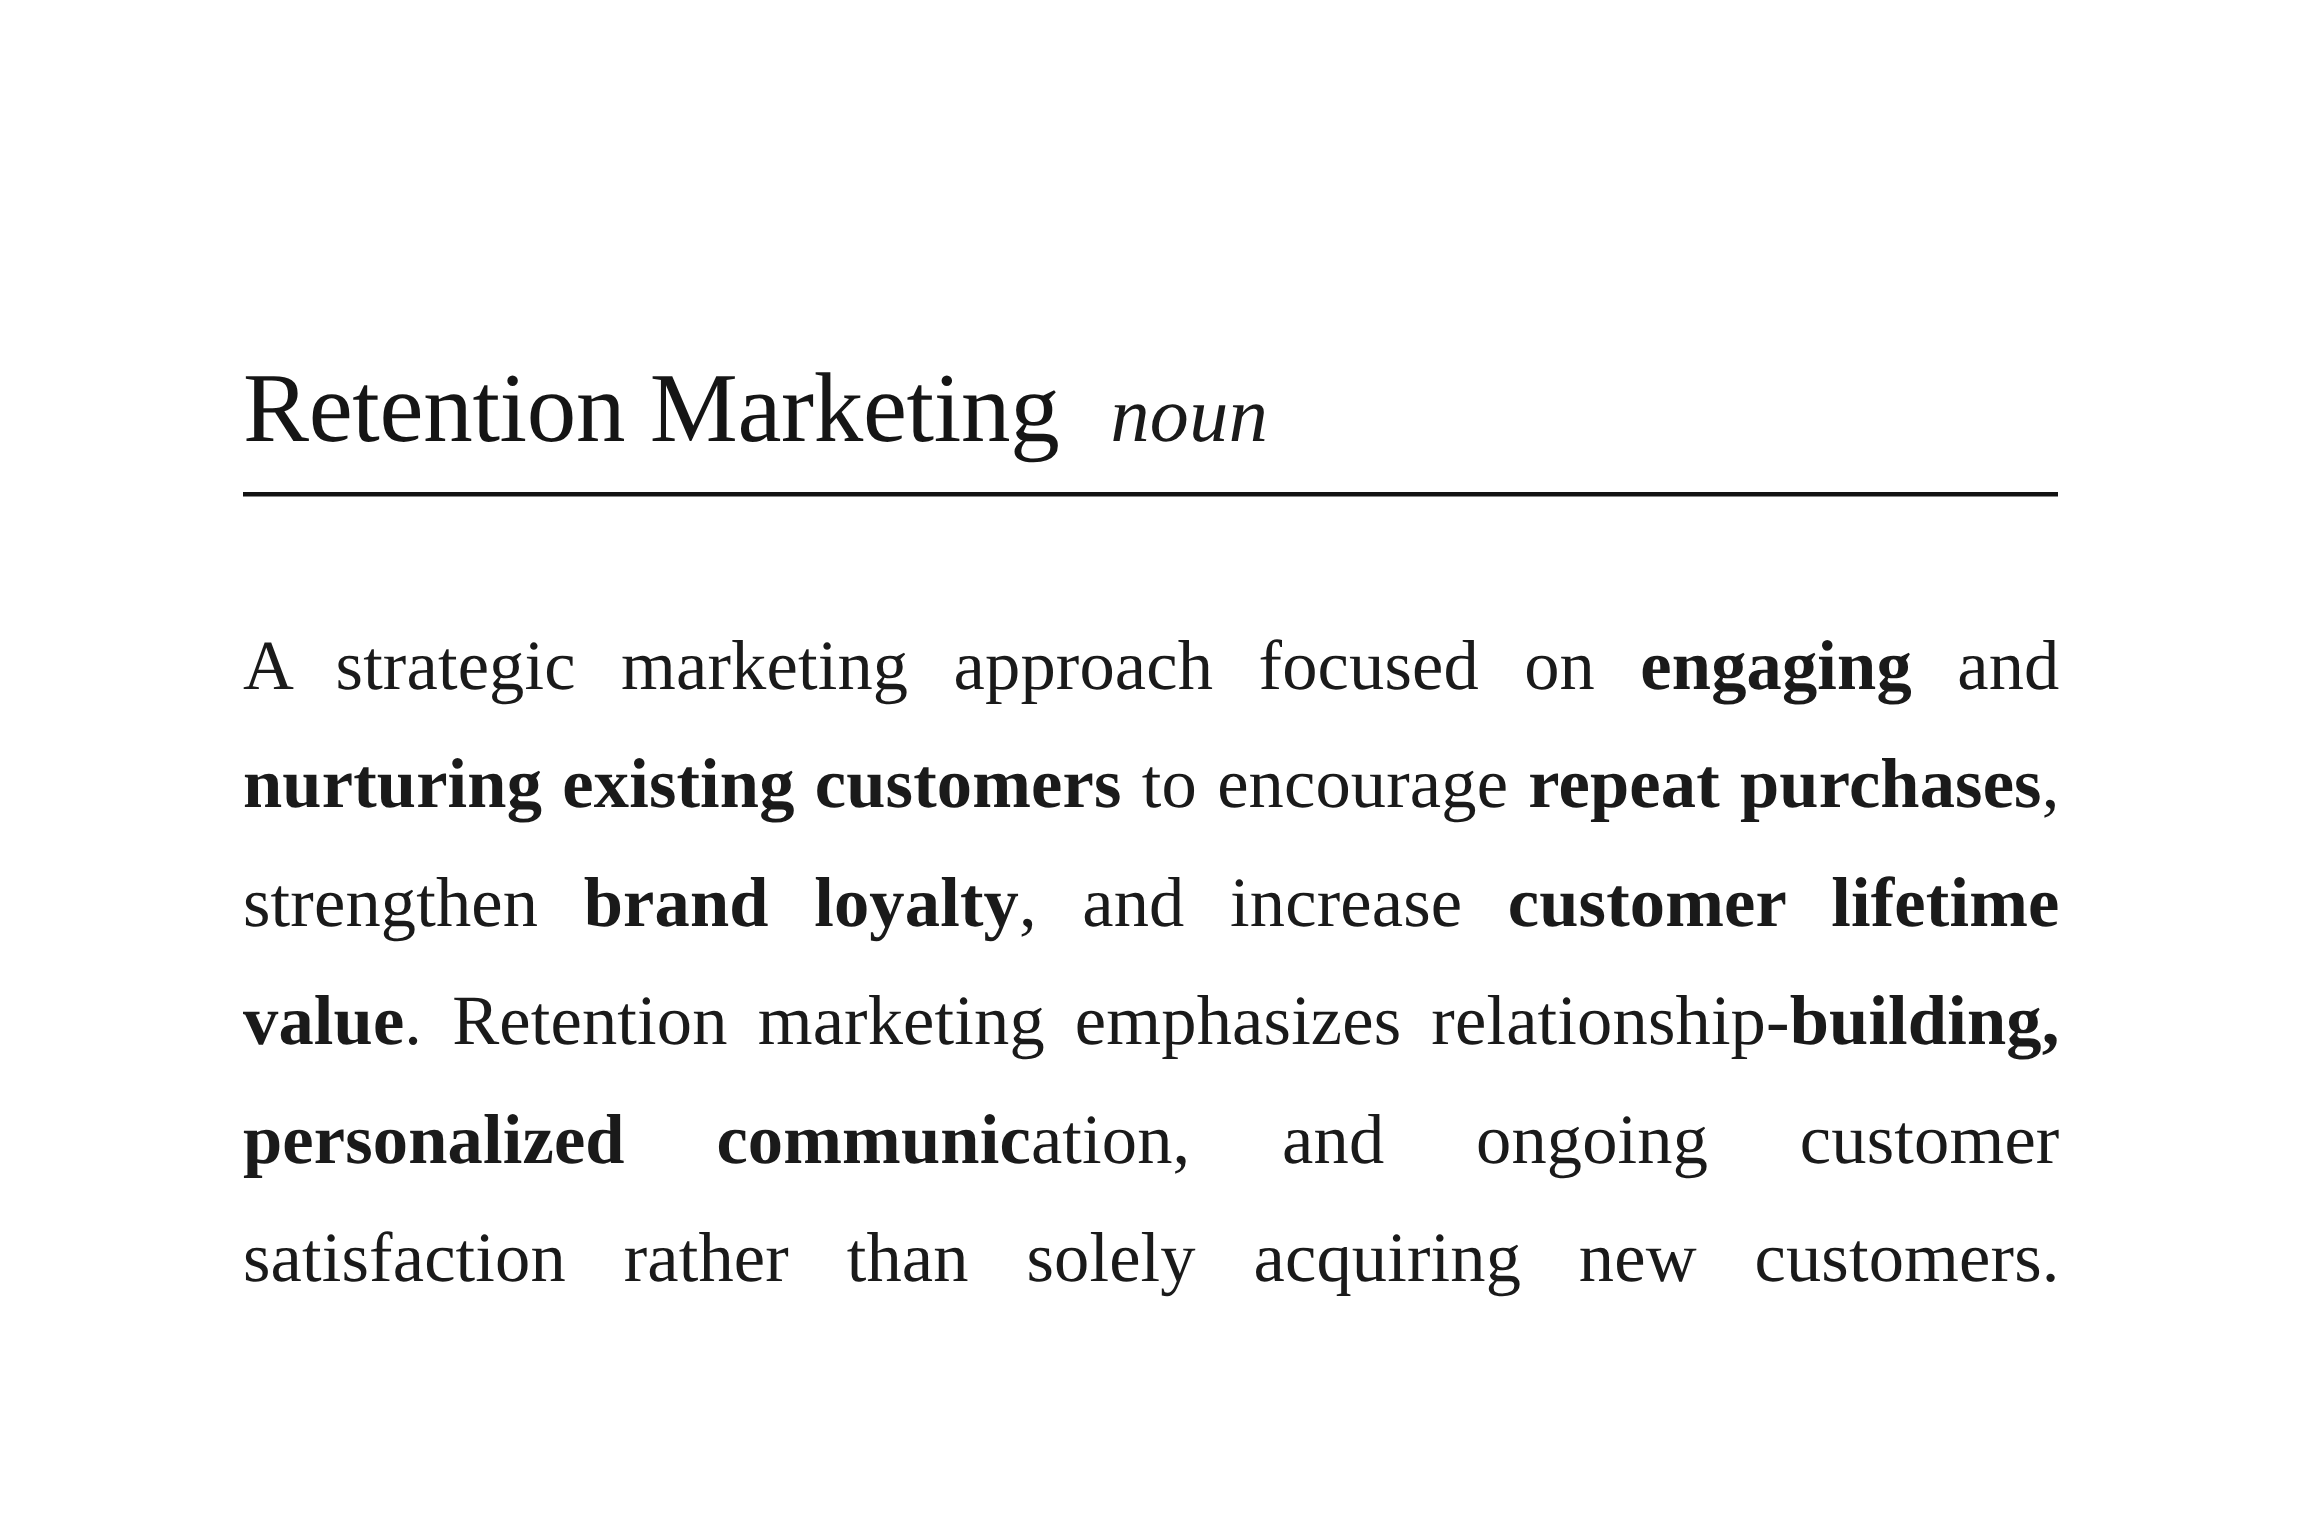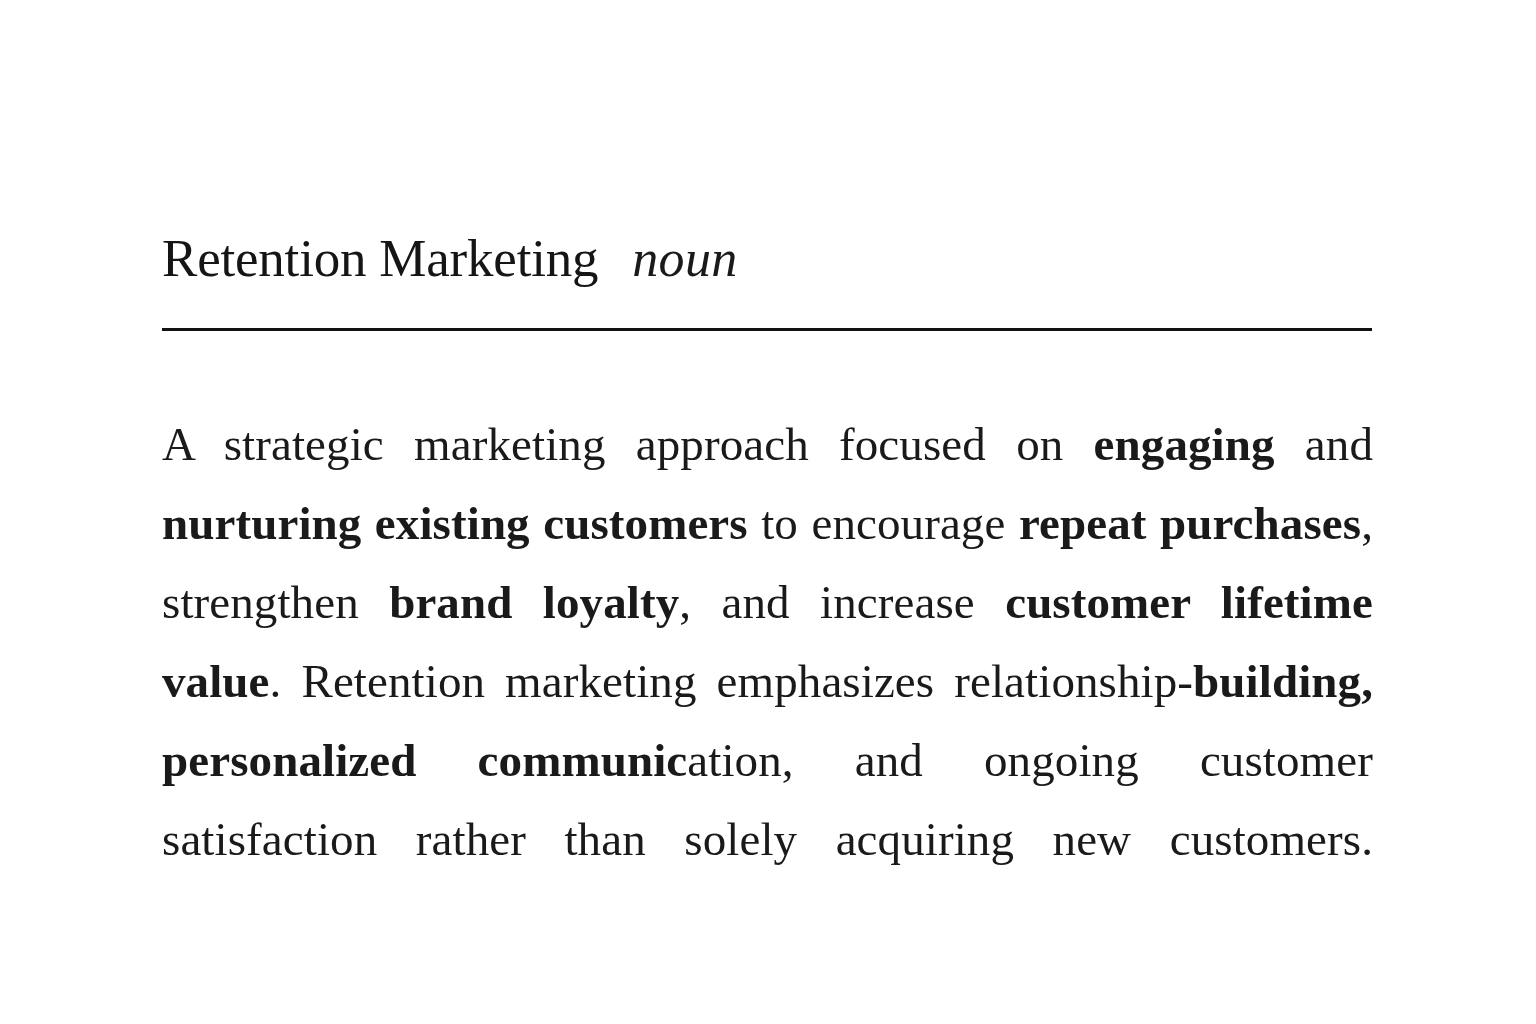--- a/index.html
+++ b/index.html
@@ -30,21 +30,21 @@
     position: absolute;
     top: 196px;
     left: 0;
     display: flex;
     align-items: baseline;
     white-space: nowrap;
   }
 
   .headword {
     font-family: "Liberation Serif", "DejaVu Serif", serif;
-    font-size: 53px;
+    font-size: 66px;
     font-weight: 400;
     line-height: 1;
     letter-spacing: -0.2px;
     color: #151515;
   }
 
   .part-of-speech {
     font-family: "Liberation Serif", "DejaVu Serif", serif;
     font-style: italic;
     font-weight: 400;

